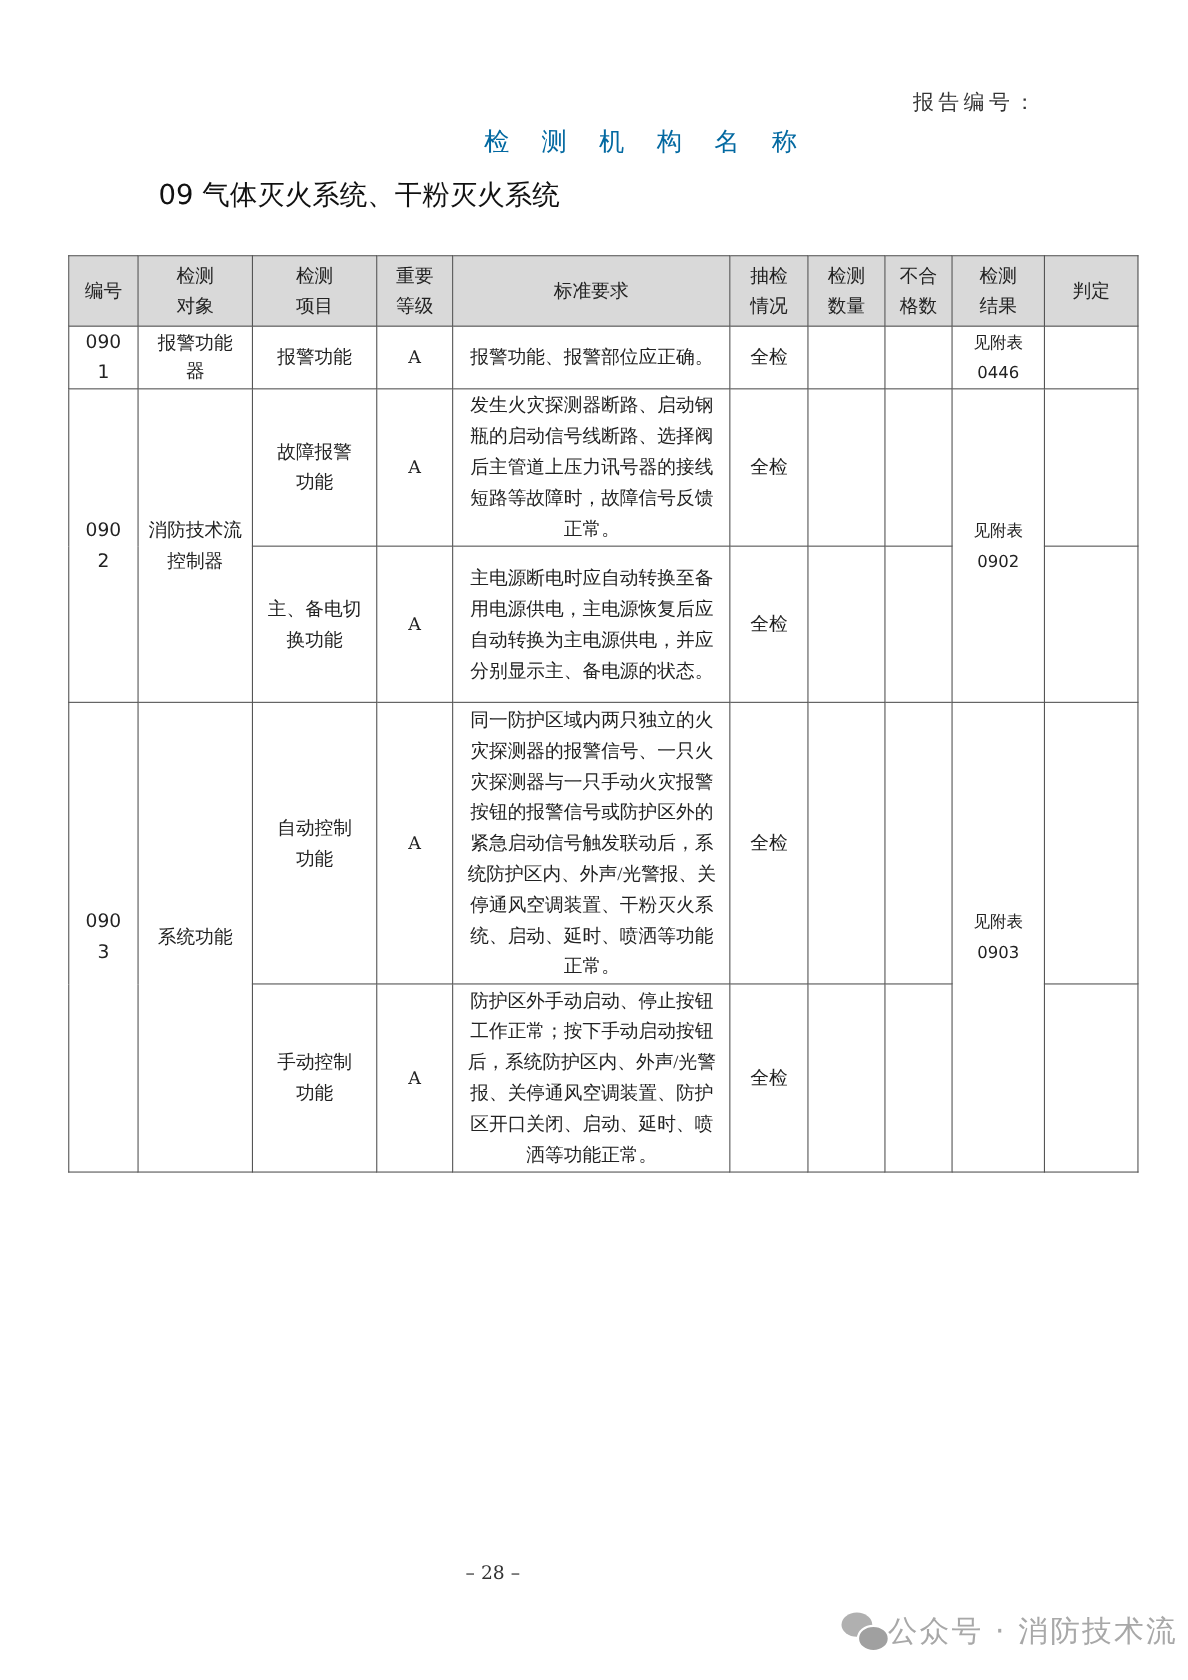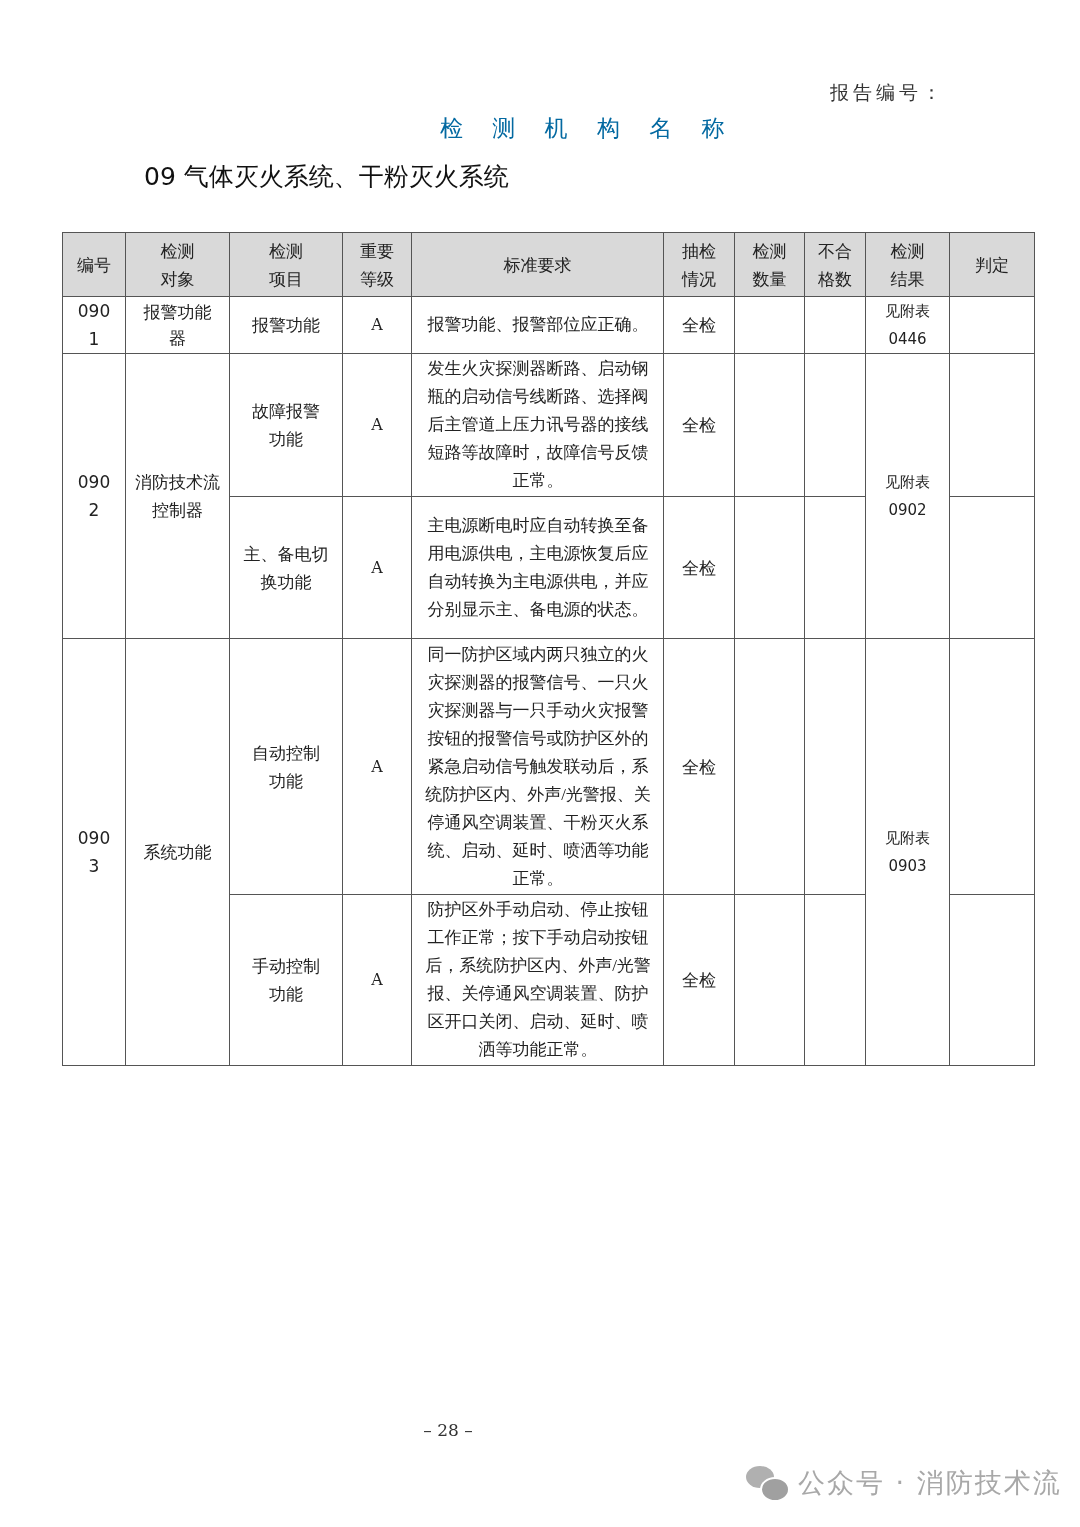--- a/index.html
+++ b/index.html
@@ -43,22 +43,22 @@
       font-size: 17px; line-height: 28.5px; font-family: Liberation Serif, serif;
     }
     td.lvl { font-family: "DejaVu Serif", serif; font-size: 16px; }
     td.code { font-size: 17px; line-height: 28px; }
     td.res { font-size: 15px; line-height: 28px; margin-top: 20px; }
     .page-num {
       position: absolute; left: 0; width: 896px; top: 1420px; text-align: center;
       font-family: "DejaVu Serif", serif; font-size: 17px; color: #333;
     }
     .watermark {
-      position: absolute; left: 746px; top: 1465px;
-      display: flex; align-items: center; gap: 10px;
+      position: absolute; left: 765px; top: 1465px;
+      display: flex; align-items: center; 
       color: #a8a8a8; font-size: 27px; letter-spacing: 2px;
     }
     .wechat-icon { width: 42px; height: 34px; position: relative; }
     .wechat-icon .b1 {
       position: absolute; left: 0; top: 0; width: 28px; height: 22px;
       background: #b0b0b0; border-radius: 50%;
     }
     .wechat-icon .b2 {
       position: absolute; left: 14px; top: 11px; width: 26px; height: 21px;
       background: #a0a0a0; border-radius: 50%; border: 2px solid #fff;

